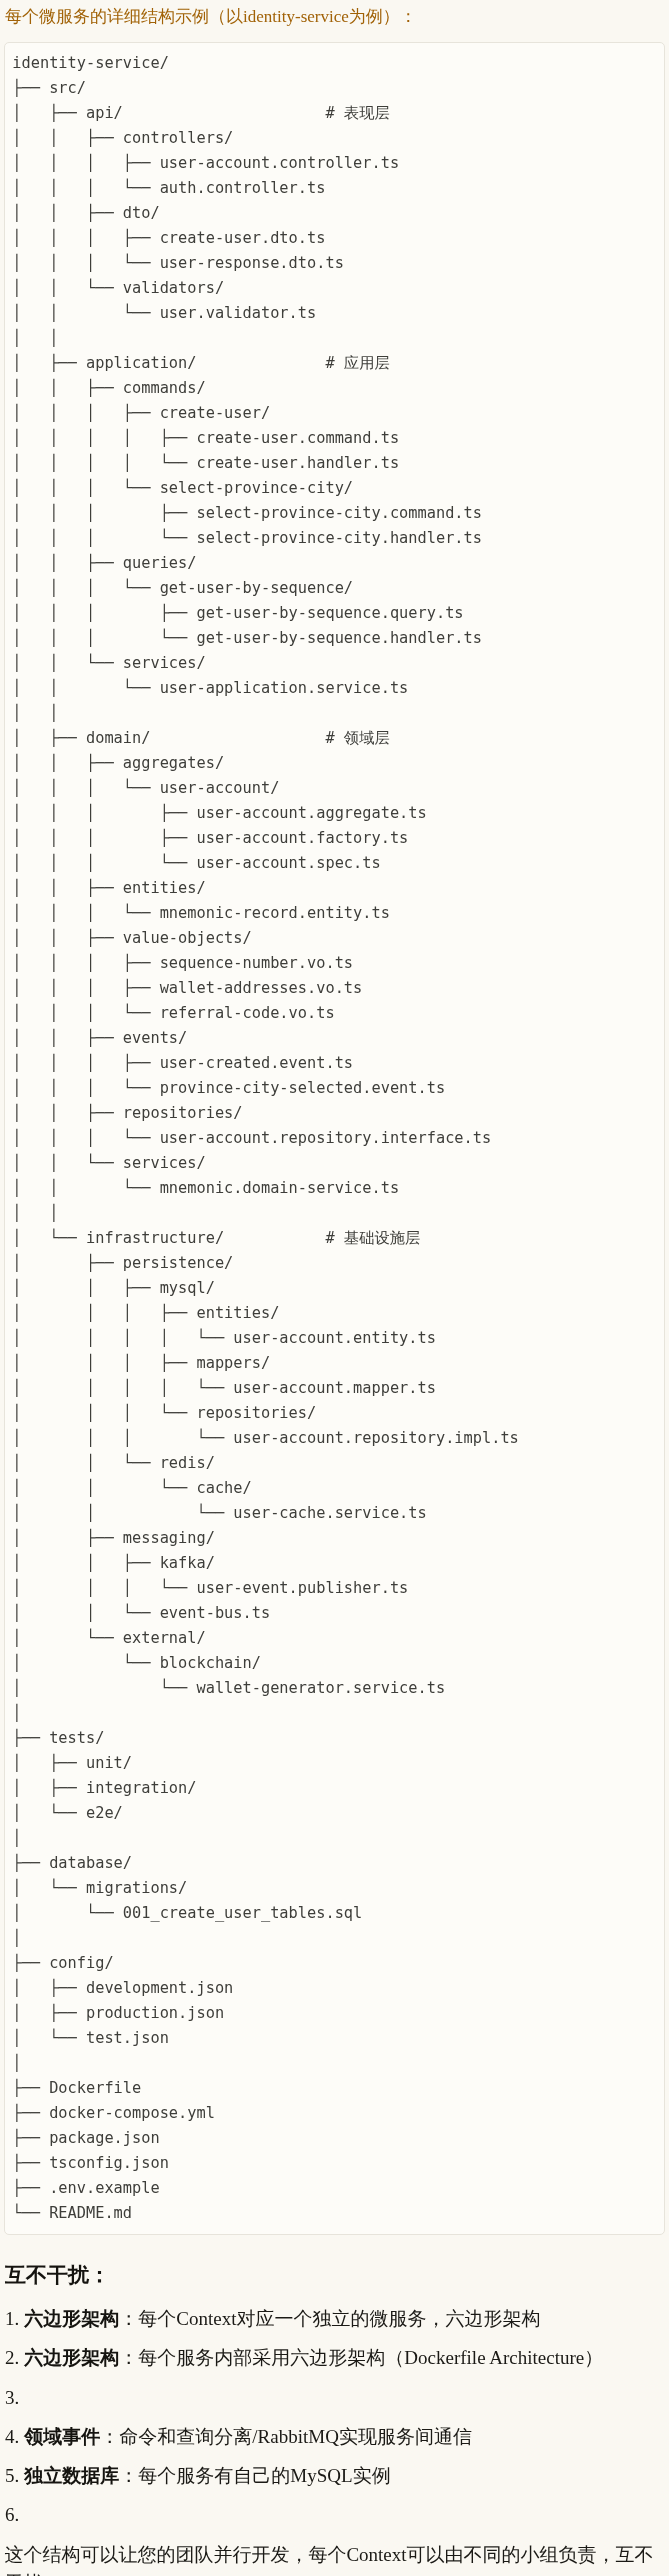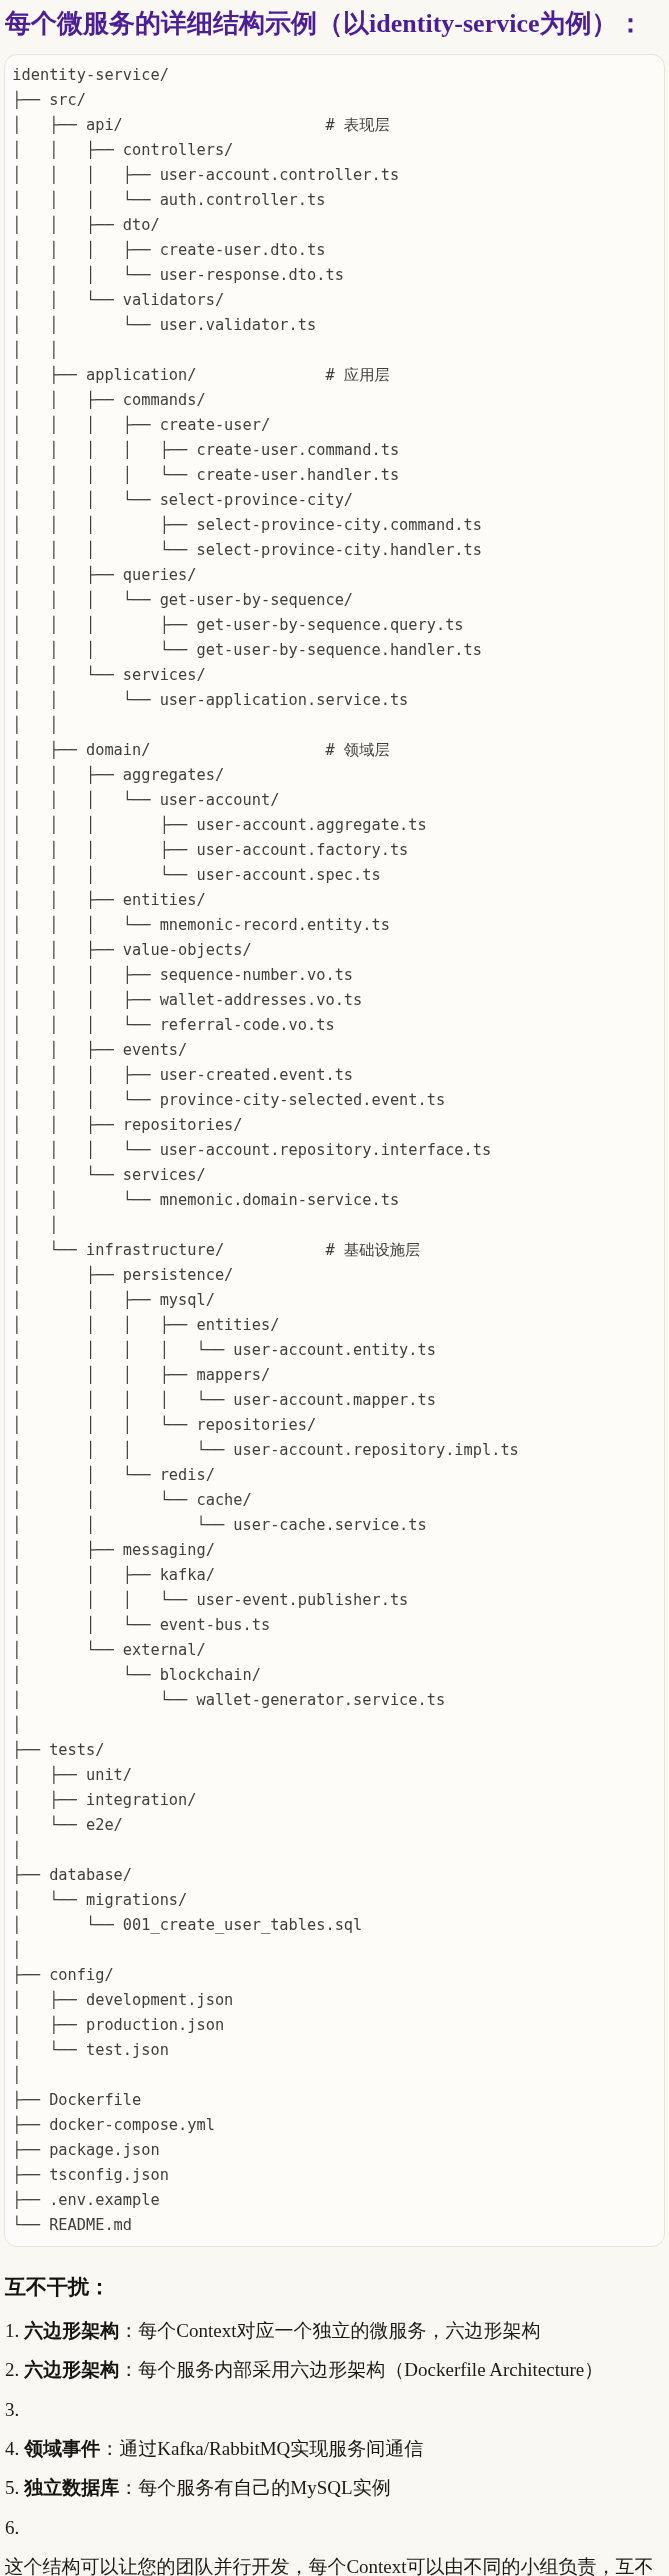--- a/index.html
+++ b/index.html
@@ -10,30 +10,30 @@
     box-sizing: border-box;
     background: #FAF8F2;
     color: #1B1A16;
     font-family: "Liberation Serif", "DejaVu Serif", serif;
   }
   .page {
     padding: 6.3px 3.8px 0 3.8px;
     box-sizing: border-box;
   }
   .doc-title {
-    font-size: 26px;
-    font-weight: 700;
+    font-size: 17px;
+    font-weight: 400;
     line-height: 1.35;
     margin: 0 1.3px 12.5px 1.3px;
-    color: #4c1d95;
+    color: #a16207;
   }
   .codeblock {
     background: #FDFCF8;
     border: 0.6px solid #E7E4DB;
-    border-radius: 13px;
+    border-radius: 5px;
     padding: 8.1px 7.5px;
     box-sizing: border-box;
   }
   .codeblock pre {
     margin: 0;
     font-family: "DejaVu Sans Mono", "Liberation Mono", monospace;
     font-size: 15.3px;
     line-height: 25px;
     color: #3E3E3A;
     white-space: pre;
@@ -177,21 +177,21 @@
     </li>
     <li class="keynote-item">
       <span class="keynote-num">2.</span>
       <span><span class="keynote-term">六边形架构</span><span>：每个服务内部采用六边形架构（Dockerfile Architecture）</span></span>
     </li>
     <li class="keynote-item">
       <span class="keynote-num">3.</span>
     </li>
     <li class="keynote-item">
       <span class="keynote-num">4.</span>
-      <span><span class="keynote-term">领域事件</span><span>：通过Kafka/RabbitMQ实现服务间通信</span></span>
+      <span><span class="keynote-term">领域事件</span><span>：命令和查询分离/RabbitMQ实现服务间通信</span></span>
     </li>
     <li class="keynote-item">
       <span class="keynote-num">5.</span>
       <span><span class="keynote-term">独立数据库</span><span>：每个服务有自己的MySQL实例</span></span>
     </li>
     <li class="keynote-item">
       <span class="keynote-num">6.</span>
     </li>
   </ol>
 

